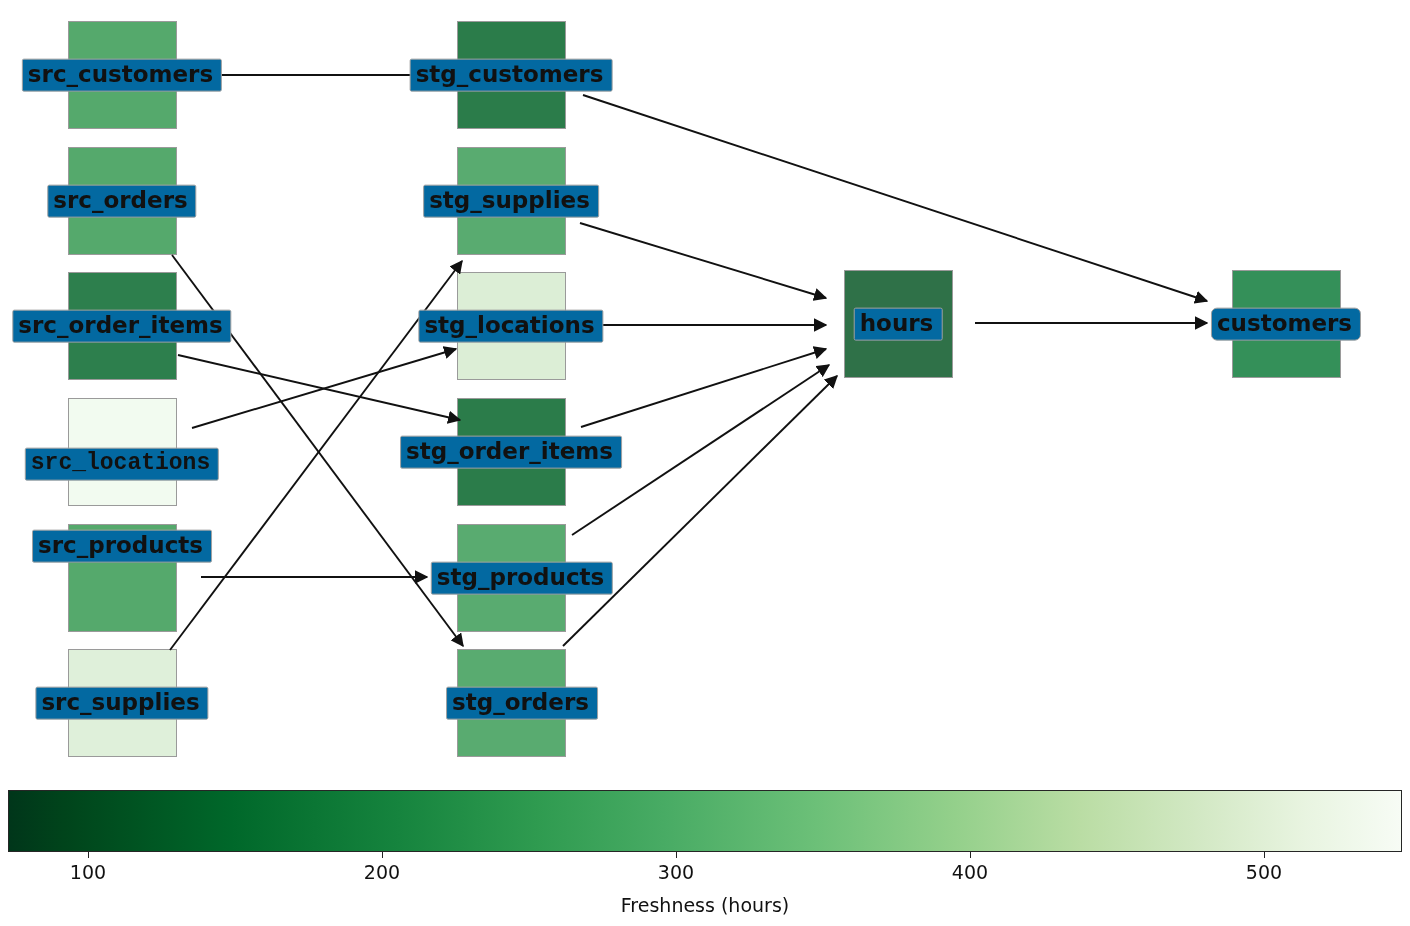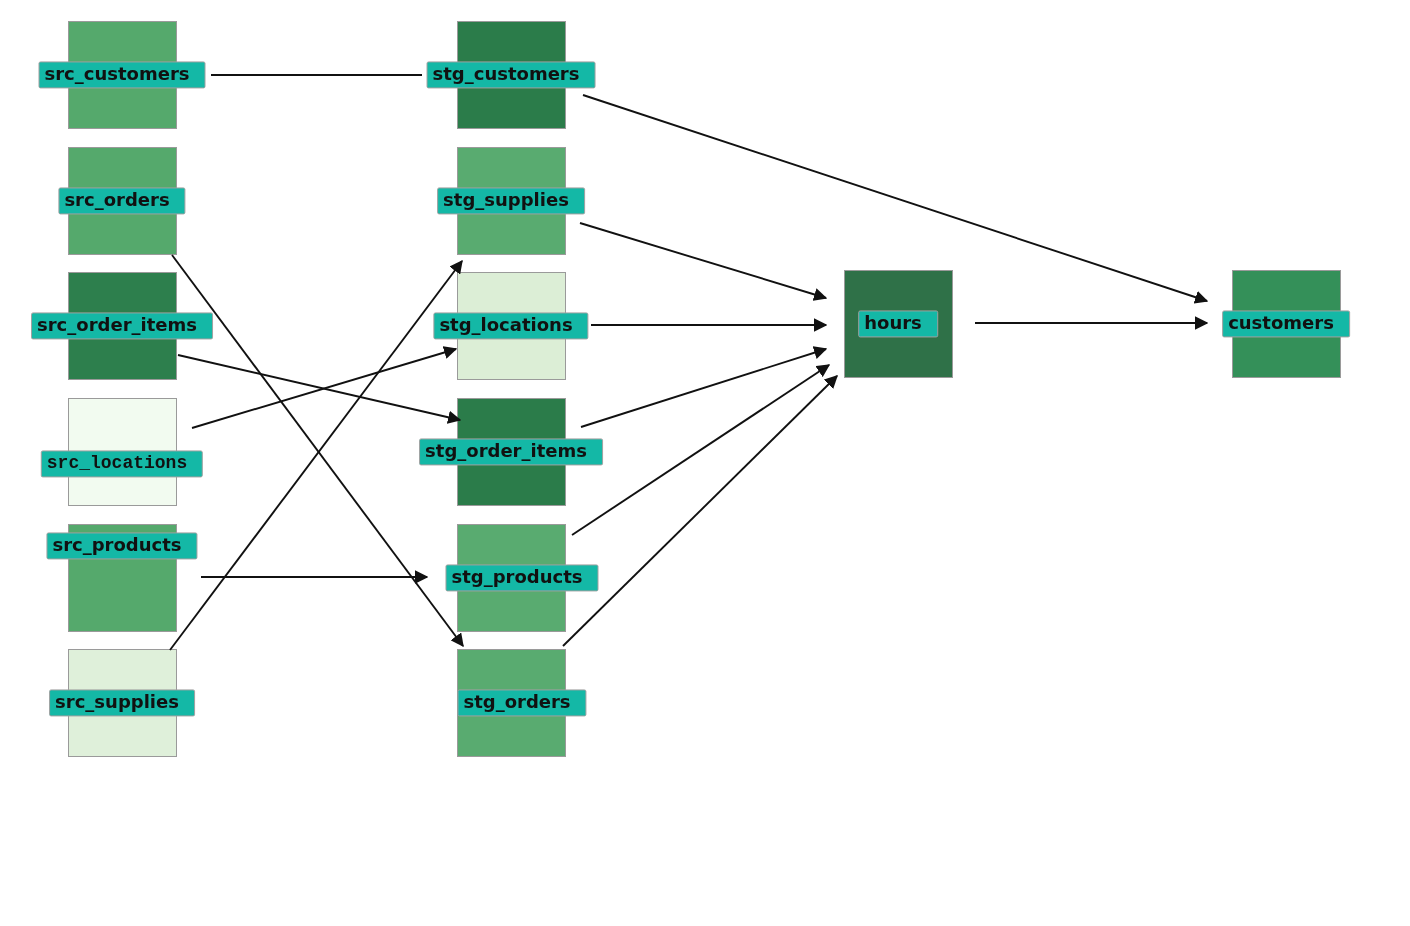--- a/index.html
+++ b/index.html
@@ -13,25 +13,25 @@
   #canvas{position:absolute;left:0;top:0;width:1410px;height:926px;}
 
   
   #graph{position:absolute;left:0;top:0;width:1410px;height:780px;}
 
   .node{position:absolute;box-sizing:border-box;border:1px solid #9a9a9a;}
 
   .node-label{
     position:absolute;
     transform:translate(-50%,-50%);
-    background:#14b8a6;
+    background:#0369a1;
     border:1px solid #a0a0a0;
     border-radius:2px;
-    padding:2px 15px 3px 5px;
-    font-size:18px;
+    padding:2px 8px 3px 5px;
+    font-size:23px;
     font-weight:bold;
     color:#111111;
     white-space:nowrap;
     line-height:1.12;
     letter-spacing:0px;
     z-index:5;
   }
 
   #edges{position:absolute;left:0;top:0;width:1410px;height:780px;z-index:2;}
 
@@ -120,17 +120,46 @@
     <div class="node-label" style="left:122px;  top:703px;">src_supplies</div>
 
     <div class="node-label" style="left:511px;  top:75px;">stg_customers</div>
     <div class="node-label" style="left:511px;  top:201px;">stg_supplies</div>
     <div class="node-label" style="left:511px;  top:326px;">stg_locations</div>
     <div class="node-label" style="left:511px;  top:452px;">stg_order_items</div>
     <div class="node-label" style="left:511px;  top:578px;margin-left:11px;">stg_products</div>
     <div class="node-label" style="left:522px;  top:703px;">stg_orders</div>
 
     <div class="node-label" style="left:898px;  top:324px;">hours</div>
-    <div class="node-label" style="left:1286px; top:324px;">customers</div>
+    <div class="node-label" style="left:1286px; top:324px;border-radius:6px;">customers</div>
   </div>
 
+  <div id="colorbar-wrap">
+    <div id="colorbar" style="background:linear-gradient(to right,
+            #00361a 0%,
+            #00441b 4%,
+            #00682a 16%,
+            #16843e 28%,
+            #2f9b50 38%,
+            #48ab64 47%,
+            #6cc078 58%,
+            #94d08b 68%,
+            #badda4 77%,
+            #d4e9c6 86%,
+            #e8f4e0 93%,
+            #f7fcf5 100%);"></div>
+
+    <div class="cb-tick" style="left:88px;"></div>
+    <div class="cb-tick" style="left:382px;"></div>
+    <div class="cb-tick" style="left:676px;"></div>
+    <div class="cb-tick" style="left:970px;"></div>
+    <div class="cb-tick" style="left:1264px;"></div>
+
+    <div class="cb-ticklabel" style="left:88px;">100</div>
+    <div class="cb-ticklabel" style="left:382px;">200</div>
+    <div class="cb-ticklabel" style="left:676px;">300</div>
+    <div class="cb-ticklabel" style="left:970px;">400</div>
+    <div class="cb-ticklabel" style="left:1264px;">500</div>
+
+    <div id="cb-axis-label">Freshness (hours)</div>
+  </div>
 
 </div>
 
 </body></html>

